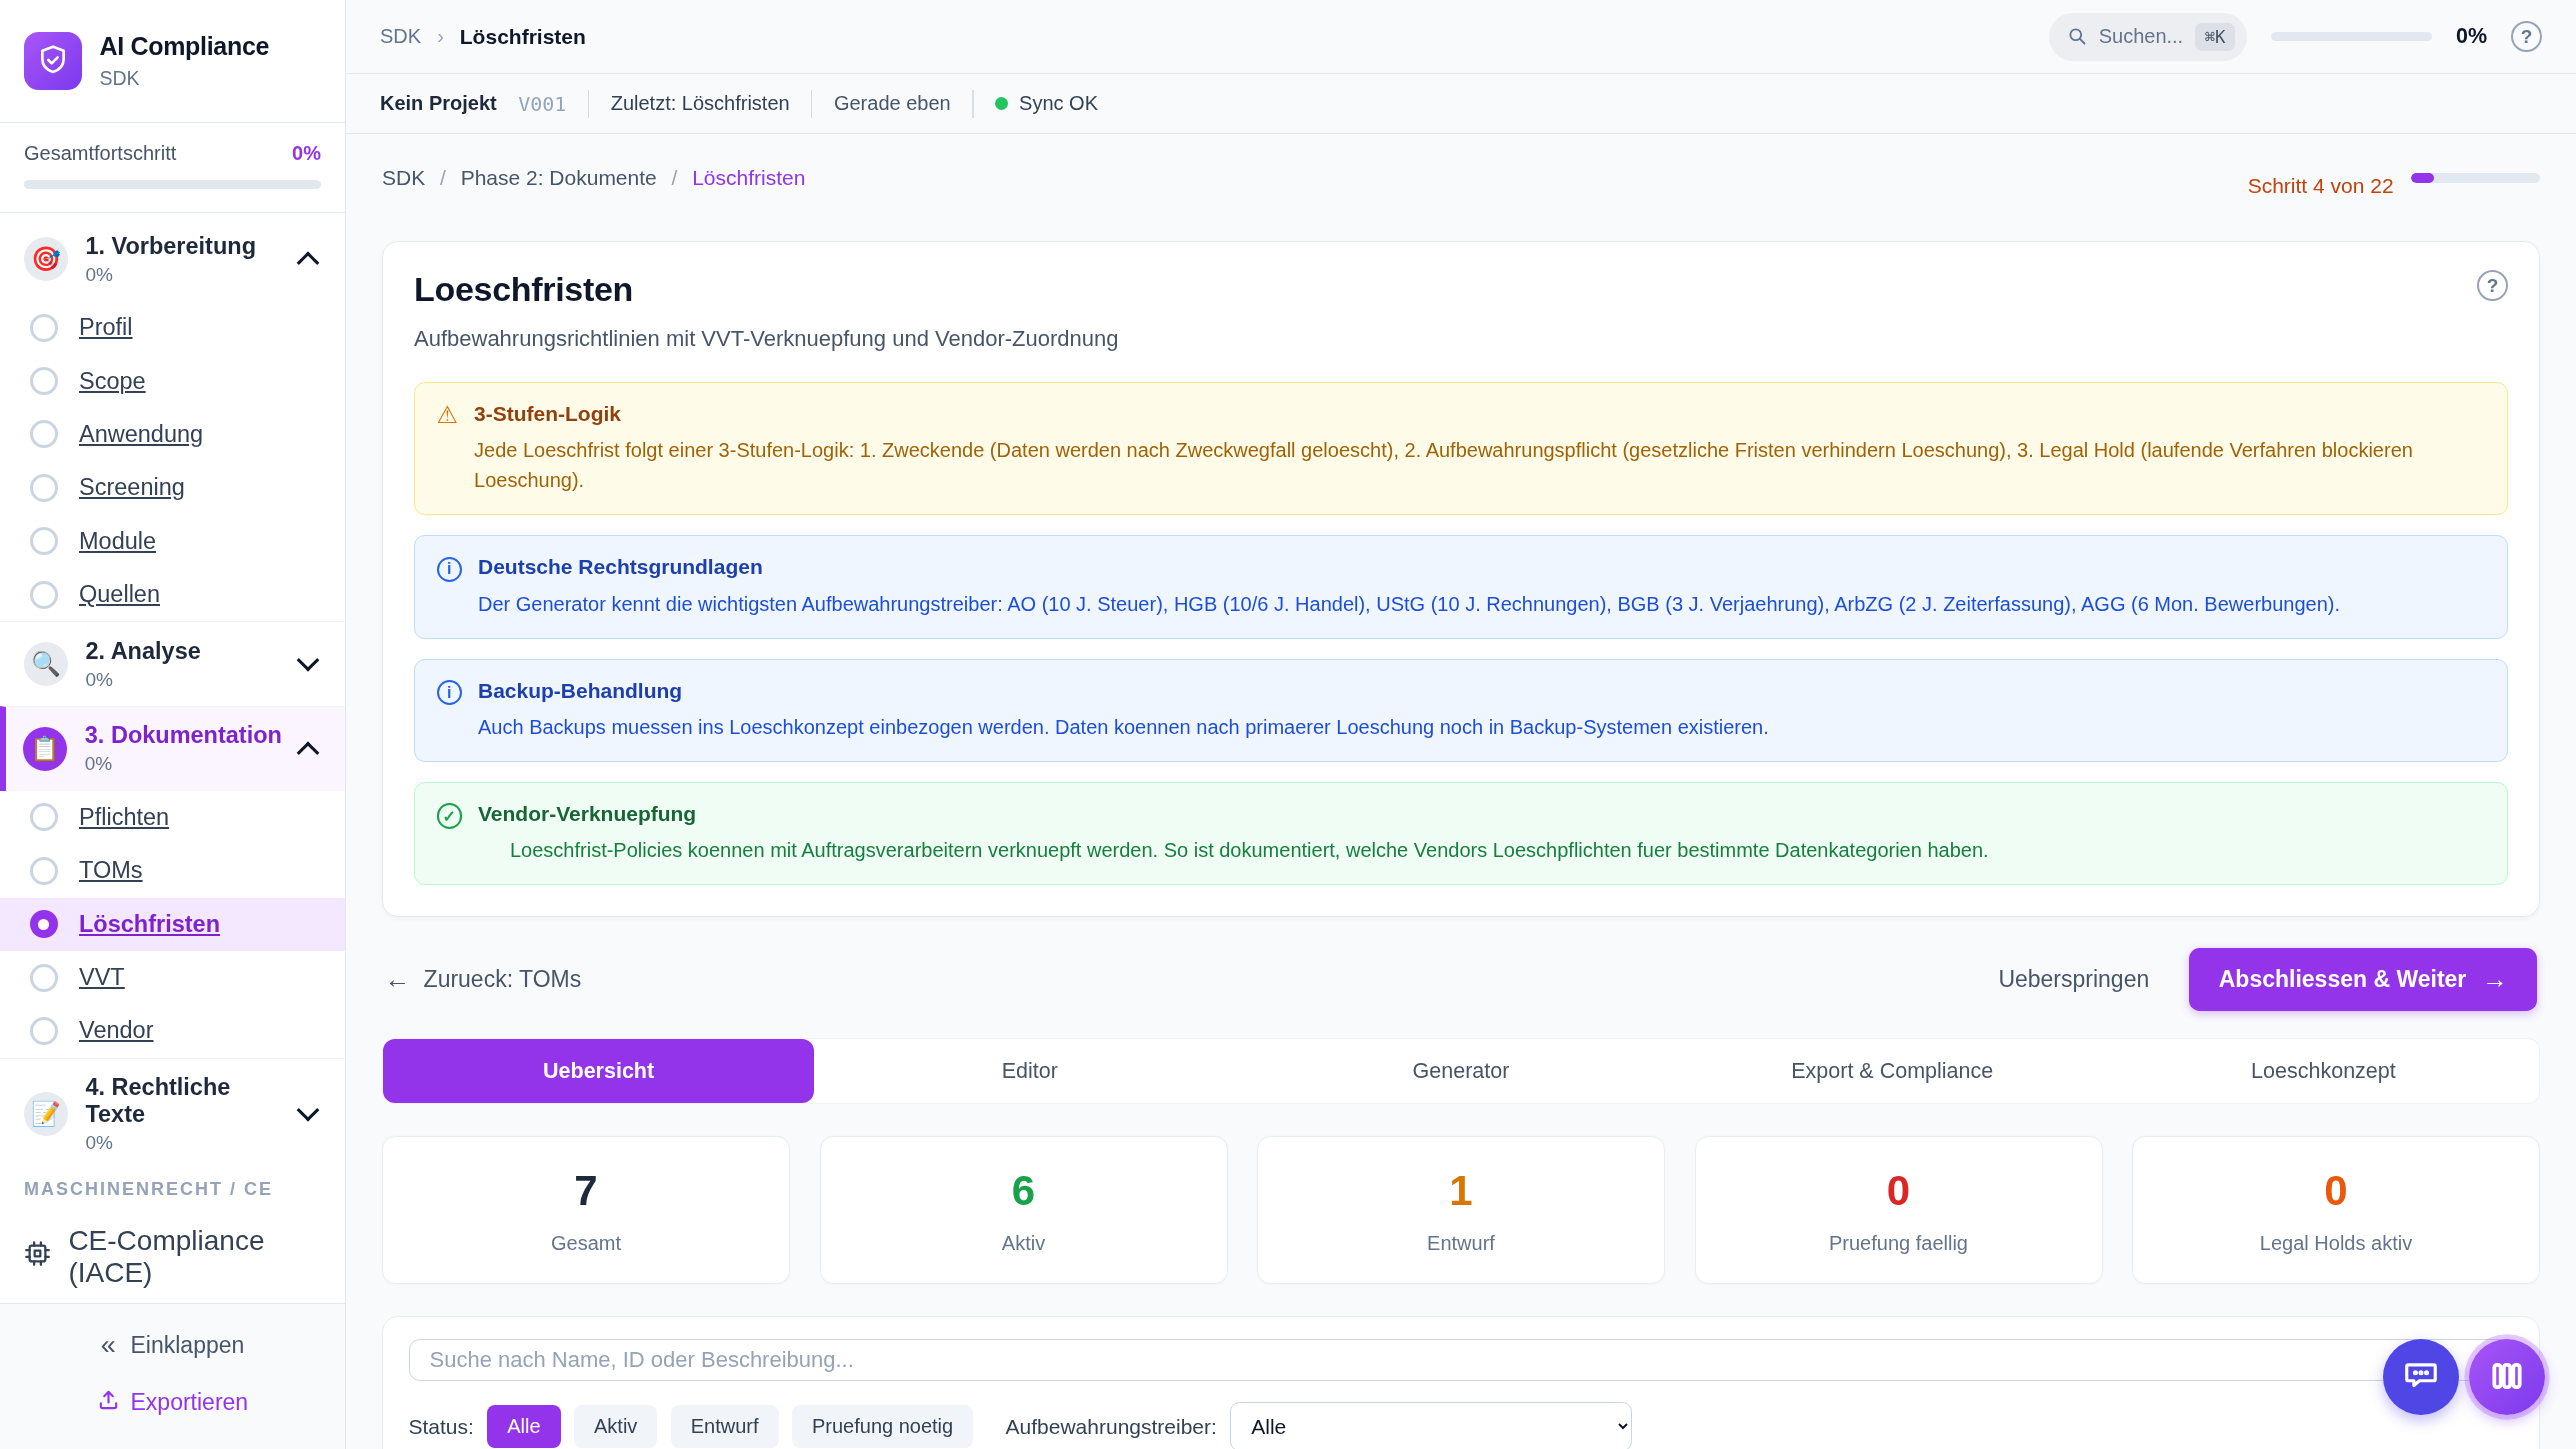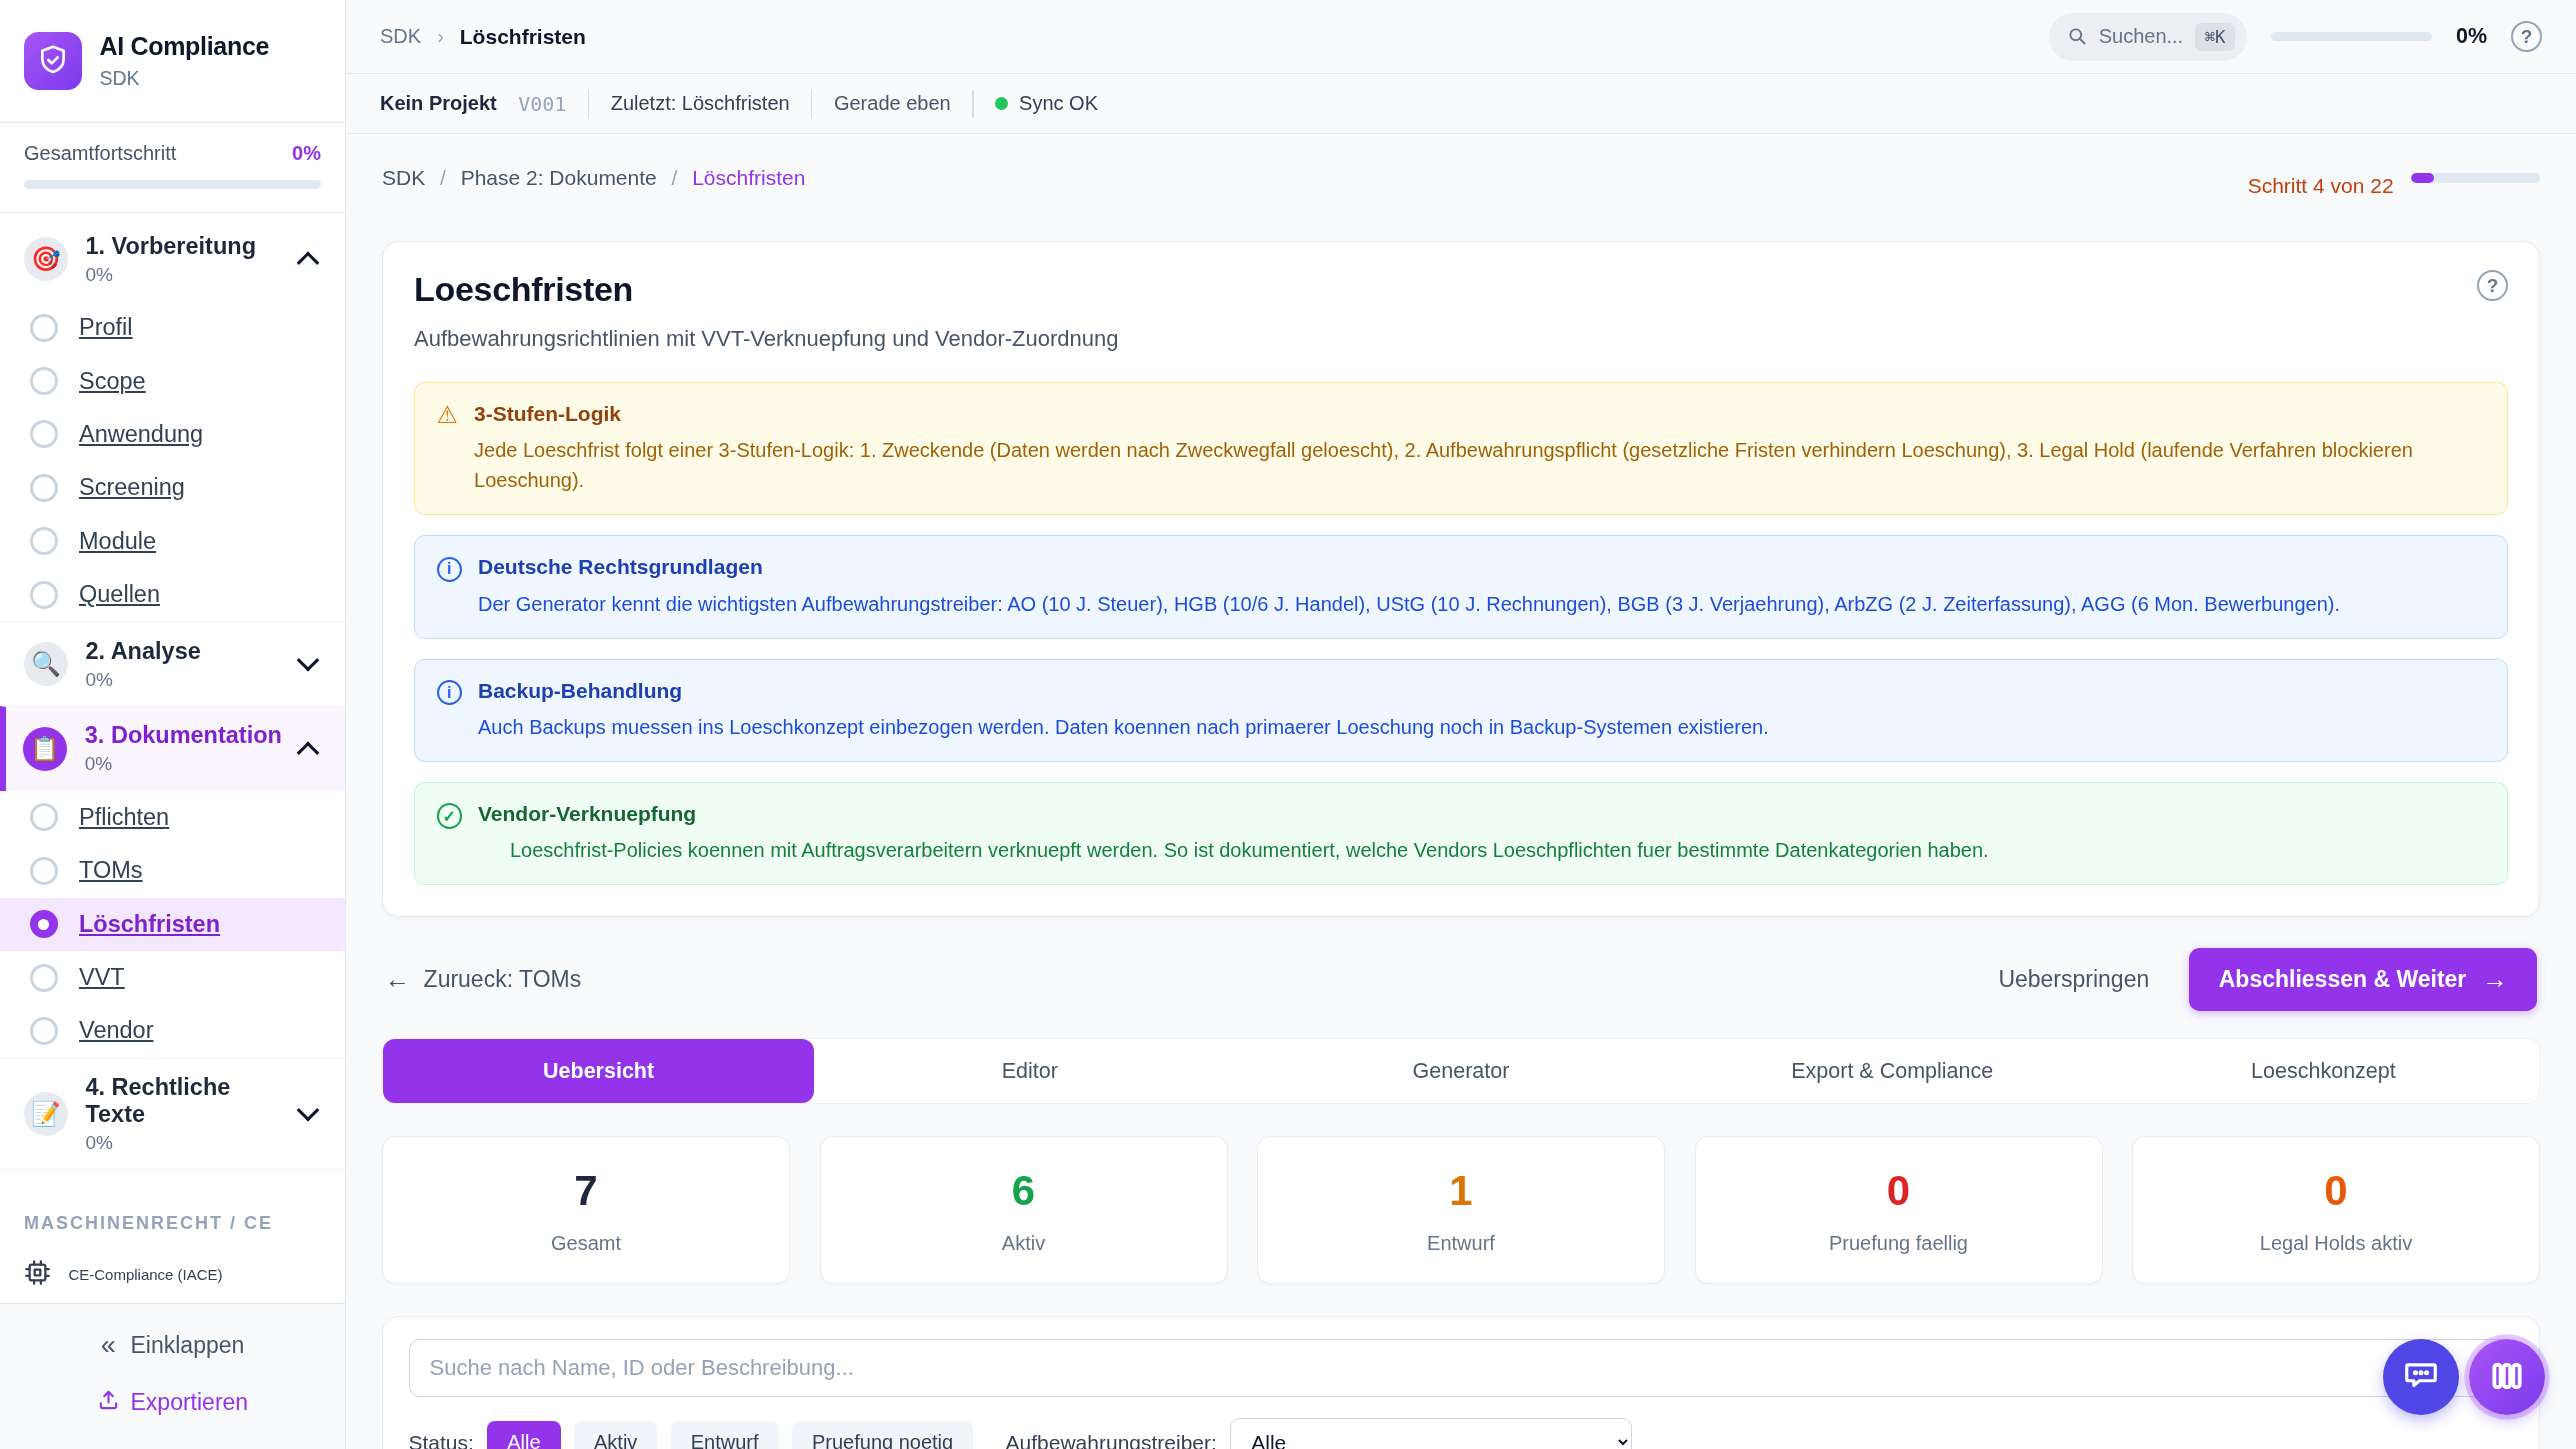--- a/index.html
+++ b/index.html
@@ -41,21 +41,21 @@
   .chev.up { transform:rotate(225deg) translate(-2.7px,-2.7px); }
 
   .nav-item { display:flex; align-items:center; gap:21.5px; padding:12.7px 24px 12.7px 29.5px; font-size:23.5px; color:#334155; cursor:pointer;text-decoration:underline; }
   .nav-circle { width:28px; height:28px; border-radius:50%; border:3.4px solid #cbd5e1; display:flex; flex:none; }
   .nav-dot { display:none; width:10.7px; height:10.7px; border-radius:50%; background:#fff; margin:auto; }
   .nav-item.active { background:#f3e8ff; color:#7e22ce; font-weight:bold; }
   .nav-item.active .nav-circle { background:#9333ea; border-color:#9333ea; }
   .nav-item.active .nav-dot { display:block; }
 
   .section-label { padding:28px 24px 12px; font-size:18px; font-weight:bold; color:#94a3b8; letter-spacing:2px; }
-  .ce-item { display:flex; align-items:center; gap:17.4px; padding:13.4px 24px; font-size:15px; color:#334155; cursor:pointer; }
+  .ce-item { display:flex; align-items:center; gap:17.4px; padding:13.4px 24px; font-size:28px; color:#334155; cursor:pointer; }
 
   .sidebar-footer { border-top:0.7px solid #e2e8f0; background:#f8fafc; padding:28px 0 32px; display:flex; flex-direction:column; align-items:center; gap:29.5px; margin-top:auto; }
   .collapse-btn { font-size:23px; color:#475569; display:flex; align-items:center; gap:14.8px; }
   .collapse-glyph { font-size:27px; line-height:1; color:#475569; }
   .export-btn { font-size:23px; color:#9333ea; display:flex; align-items:center; gap:10.7px; }
 
   
   .main { flex:1; display:flex; flex-direction:column; min-width:0; }
   .topbar { height:74px; display:flex; align-items:center; padding:0 34px; border-bottom:0.7px solid #e2e8f0; background:#f8fafc; }
   .tb-crumb { display:flex; align-items:center; gap:16px; font-size:20px; color:#64748b; }
@@ -117,21 +117,21 @@
   .tabs-bar { display:flex; background:#fff; border:0.7px solid #eef1f5; border-radius:12px; height:66px; }
   .tab { flex:1; display:flex; align-items:center; justify-content:center; font-size:21.5px; color:#475569; border-radius:12px; }
   .tab.active { background:#9333ea; color:#fff; font-weight:600; }
 
   .stats-row { display:flex; gap:29.5px; margin-top:32px; }
   .stat { flex:1; background:#fff; border:0.7px solid #e9edf2; border-radius:13.4px; padding:29.5px 6.7px 28px; text-align:center; box-shadow:0 0.7px 2.7px rgba(15,23,42,.03); }
   .stat-num { font-size:42px; font-weight:bold; }
   .stat-label { font-size:20px; color:#64748b; margin-top:17.4px; }
 
   .filter-card { background:#fff; border:0.7px solid #e9edf2; border-radius:16px; padding:21.5px 25.5px; margin-top:32px; }
-  .search-input { width:100%; border:1.3px solid #cbd5e1; border-radius:10.7px; padding:15px 20px; font-size:22px; color:#0f172a; outline:none; background:#fff; }
+  .search-input { width:100%; border:1.3px solid #cbd5e1; border-radius:10.7px; padding:7px 20px; font-size:22px; color:#0f172a; outline:none; background:#fff; }
   .search-input::placeholder { color:#94a3b8; }
   .filter-row { display:flex; align-items:center; gap:13.4px; margin-top:21.5px; }
   .filter-label { font-size:21px; color:#334155; }
   .pill { border-radius:8px; padding:10px 20px; font-size:20px; background:#f1f5f9; color:#334155; font-weight:500; }
   .pill.active { background:#9333ea; color:#fff; }
   .driver-label { margin-left:19px; }
   .driver-select { border:1.3px solid #cbd5e1; border-radius:9.4px; padding:10.7px 16px; font-size:21px; width:402px; color:#0f172a; background:#fff; font-family:inherit; }
 
   .fab { position:fixed; width:76px; height:76px; border-radius:50%; display:flex; align-items:center; justify-content:center; bottom:34px; }
   .fab-chat { right:117px; background:#4f46e5; box-shadow:0 5.4px 13.4px rgba(79,70,229,.35); }

